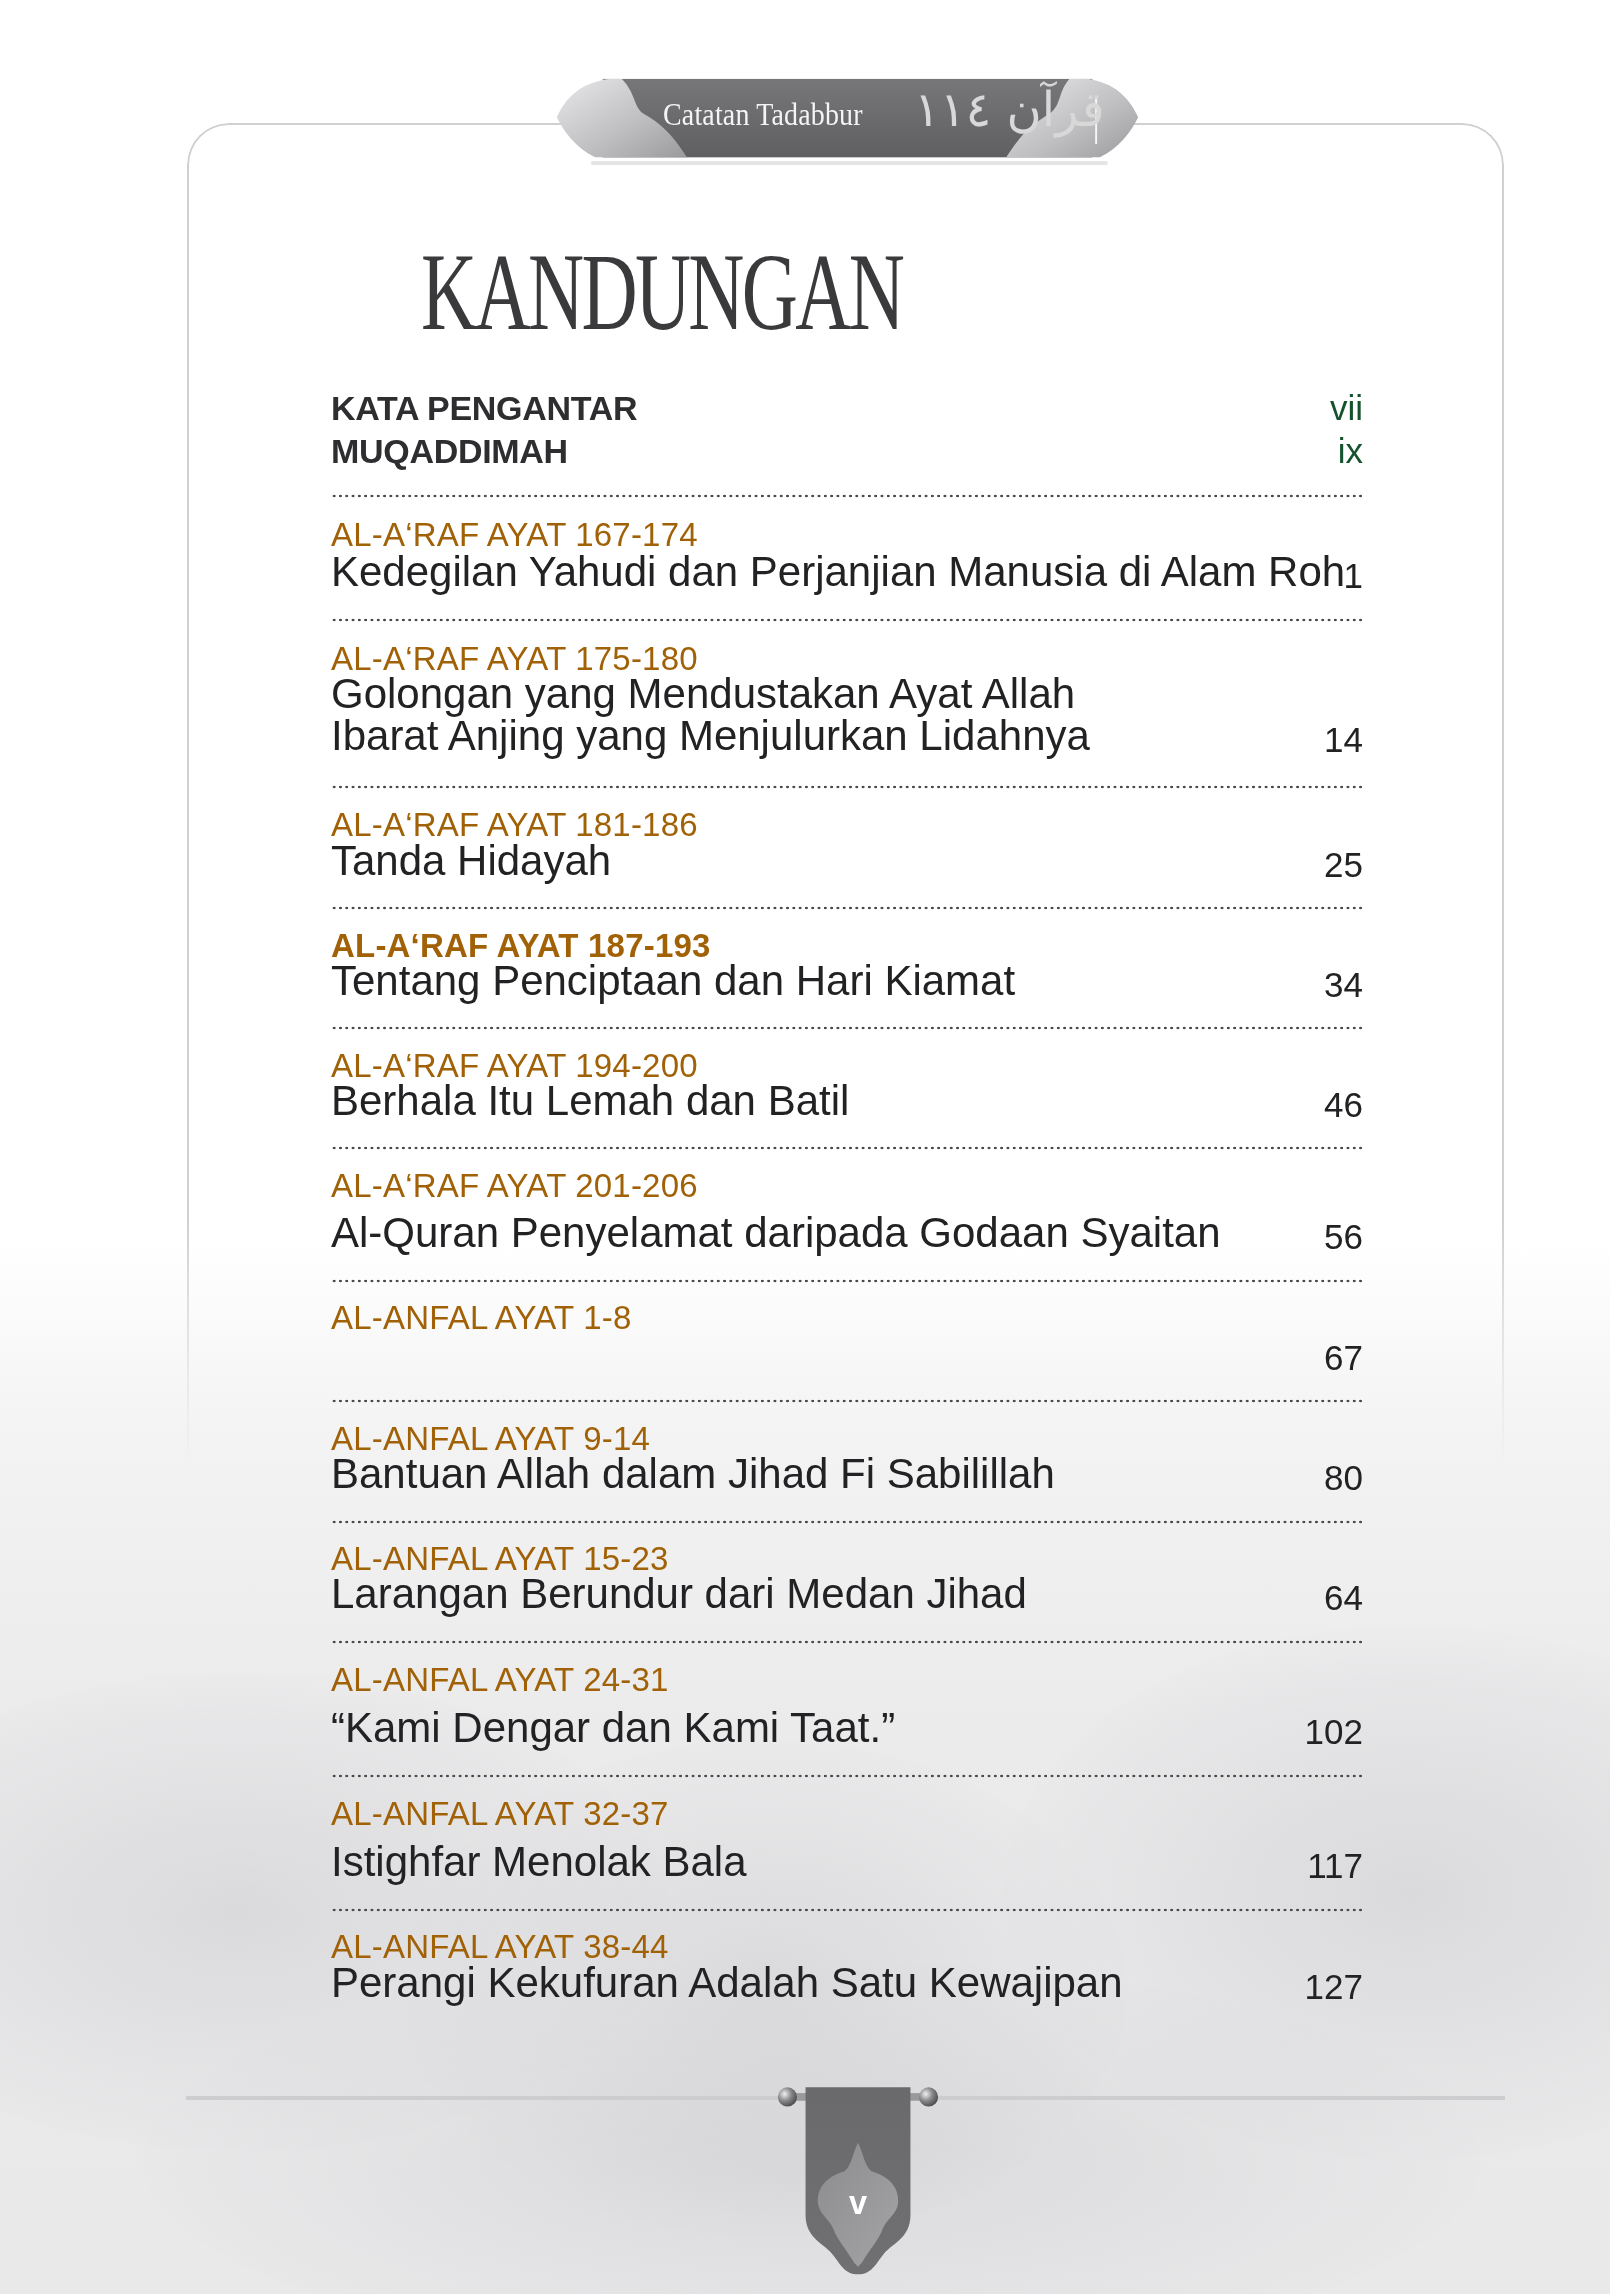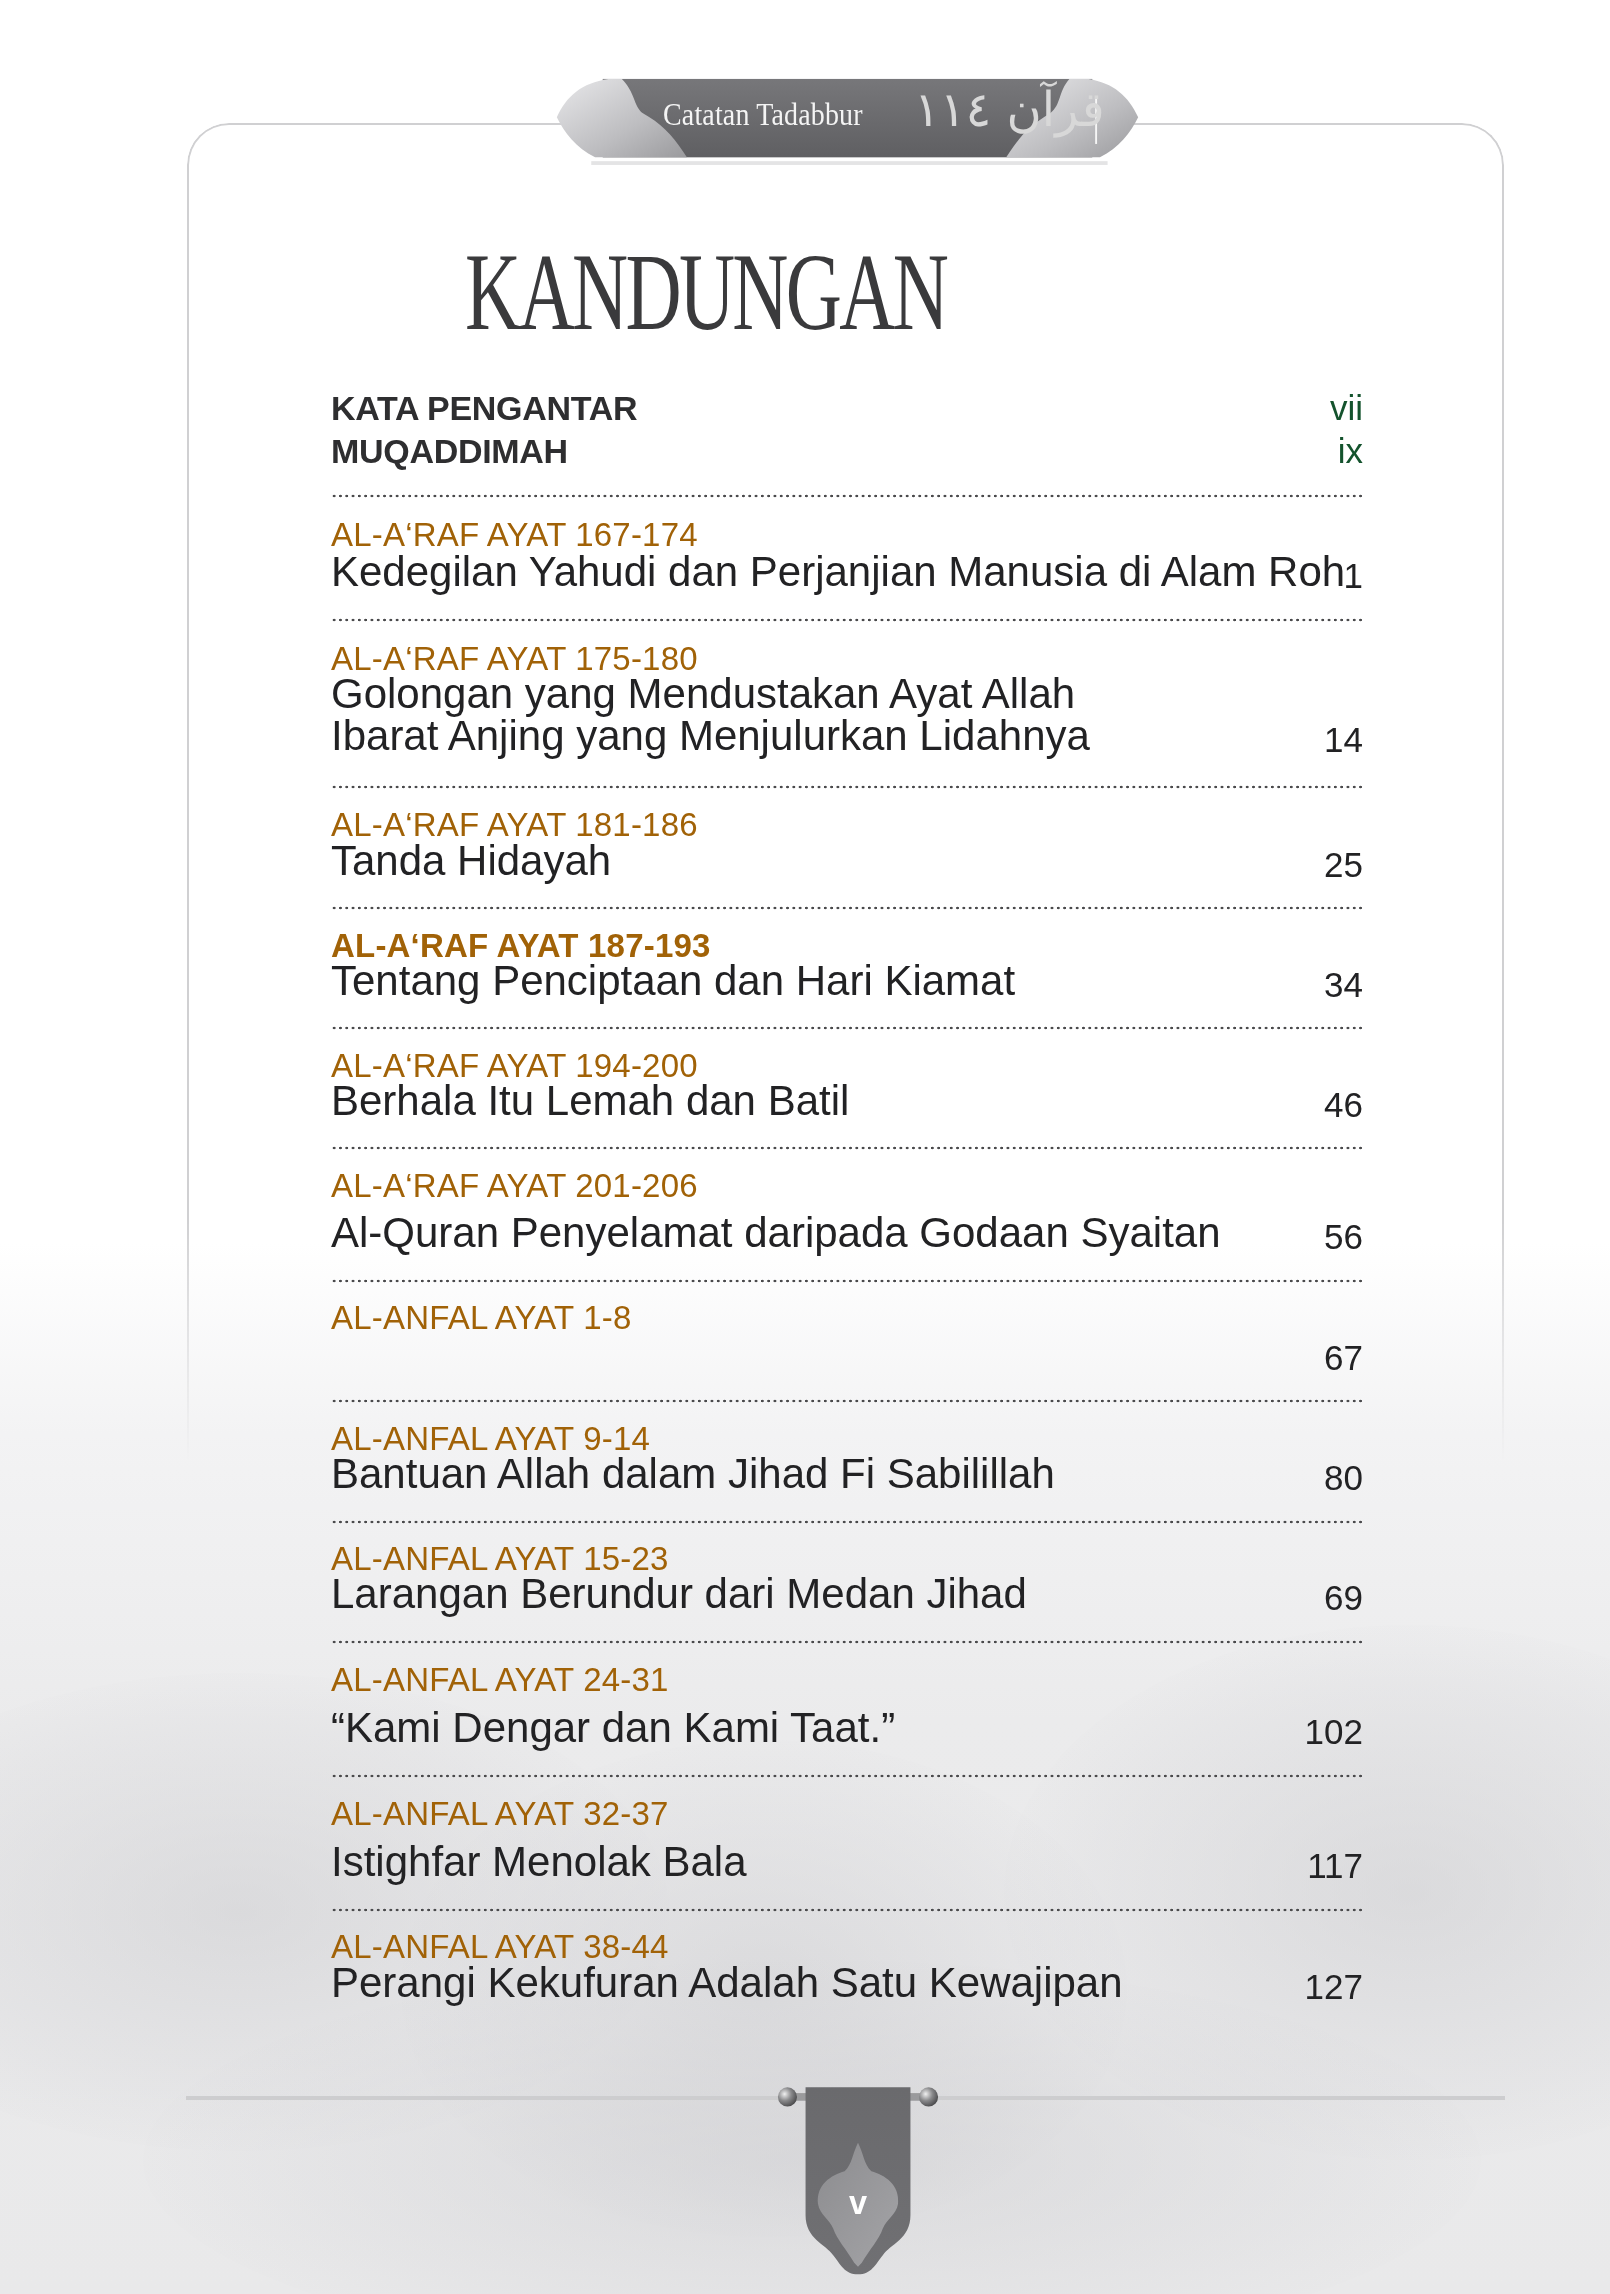--- a/index.html
+++ b/index.html
@@ -30,21 +30,20 @@
     letter-spacing: 0.2px;
   }
   .header-arabic {
     position: absolute; left: 361px; top: 5.7px; font-family: "DejaVu Serif", serif;
     font-size: 48px; color: #d8d8d8; white-space: nowrap; direction: rtl;
   }
   .page-title {
     position: absolute; left: 0; width: 1324px; top: 228px; text-align: center;
     font-family: "Liberation Serif", serif; font-size: 111px; color: #3a3a3c;
     letter-spacing: -3.8px;
-    margin-left: 44px;
   }
   .page-title span { display: inline-block; transform: scaleX(0.7); transform-origin: center; }
 
   .toc { position: absolute; left: 331px; width: 1032px; top: 0; }
   .row { position: absolute; left: 0; width: 1032px; height: 42px; }
   .txt { position: absolute; left: 0; bottom: 0; white-space: nowrap; line-height: 1; }
   .num { position: absolute; right: 0; bottom: 0; white-space: nowrap; line-height: 1; }
   .front .txt { font-weight: bold; font-size: 34px; color: #2e2e30; letter-spacing: -0.3px; }
   .front .num { font-size: 35px; color: #14532d; }
   .label .txt { font-size: 33px; color: #a16207; letter-spacing: 0.2px; }
@@ -172,21 +171,21 @@
     <div class="row title" style="top: 1453px;">
       <span class="txt">Bantuan Allah dalam Jihad Fi Sabilillah</span>
       <span class="num">80</span>
     </div>
     <div class="divider" style="top: 1520px;"></div>
     <div class="row label" style="top: 1533px;">
       <span class="txt">AL-ANFAL AYAT 15-23</span>
     </div>
     <div class="row title" style="top: 1573px;">
       <span class="txt">Larangan Berundur dari Medan Jihad</span>
-      <span class="num">69</span>
+      <span class="num">64</span>
     </div>
     <div class="divider" style="top: 1640px;"></div>
     <div class="row label" style="top: 1654px;">
       <span class="txt">AL-ANFAL AYAT 24-31</span>
     </div>
     <div class="row title" style="top: 1707px;">
       <span class="txt">“Kami Dengar dan Kami Taat.”</span>
       <span class="num">102</span>
     </div>
     <div class="divider" style="top: 1774px;"></div>

